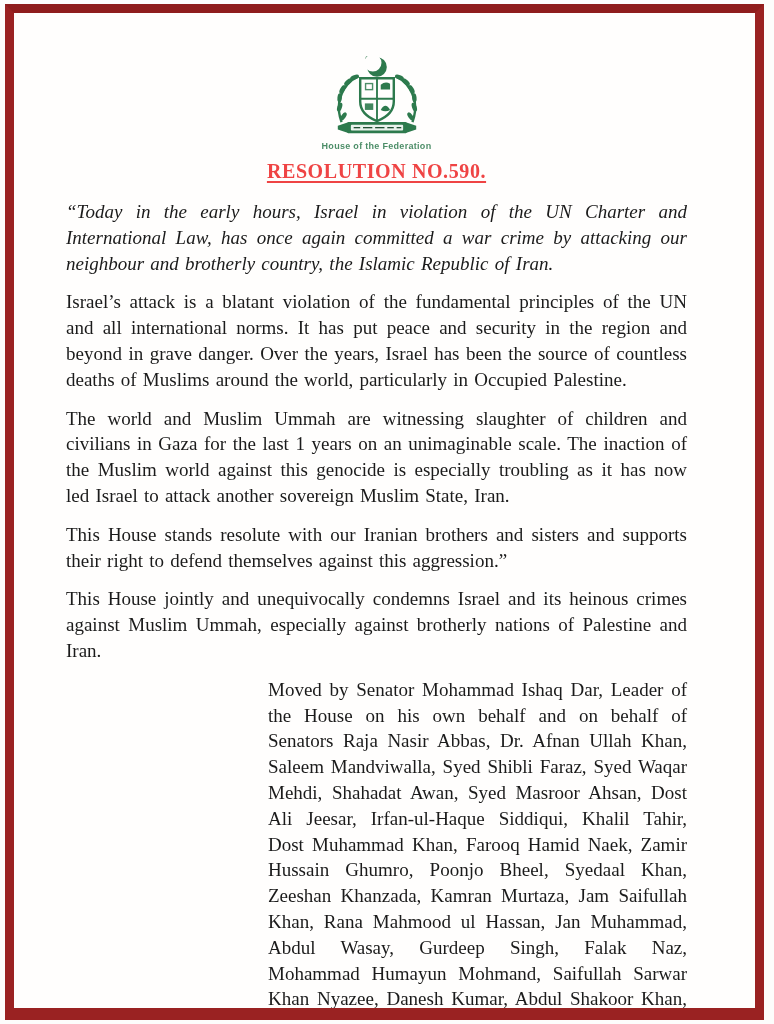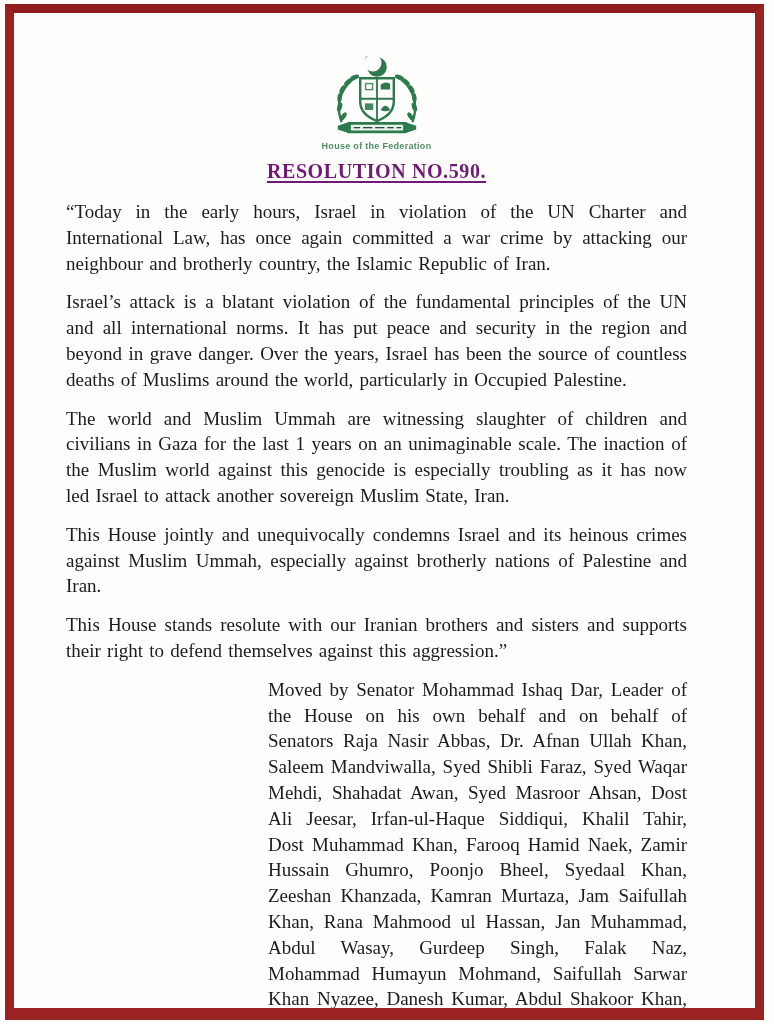--- a/index.html
+++ b/index.html
@@ -44,36 +44,37 @@
     color: #2d7a4d;
     letter-spacing: 0.3px;
     opacity: 0.85;
     font-family: "Liberation Sans", sans-serif;
   }
   h1.res-title {
     margin: 9px 0 0 0;
     text-align: center;
     font-size: 20px;
     font-weight: bold;
-    color: #701a75;
+    color: #ef4444;
     letter-spacing: 0.6px;
     text-decoration: underline;
     text-underline-offset: 3px;
     font-family: "Liberation Serif", serif;
   }
   .body-para {
     margin: 0 0 13px 0;
     font-size: 19px;
     line-height: 25.8px;
     text-align: justify;
     color: #1b1b1b;
     word-spacing: 1.5px;
   }
   .body-para.first {
     margin-top: 16px;
+    font-style: italic;
   }
   .mover-block {
     margin: 0 0 0 202px;
     font-size: 19px;
     line-height: 25.8px;
     text-align: justify;
     color: #1b1b1b;
     word-spacing: 1.5px;
   }
   .mover-block sup {
@@ -141,21 +142,21 @@
         </g>
       </svg>
       <div class="emblem-caption">House of the Federation</div>
     </div>
 
     <h1 class="res-title">RESOLUTION NO.590.</h1>
 
     <p class="body-para first">“Today in the early hours, Israel in violation of the UN Charter and International Law, has once again committed a war crime by attacking our neighbour and brotherly country, the Islamic Republic of Iran.</p>
     <p class="body-para">Israel’s attack is a blatant violation of the fundamental principles of the UN and all international norms. It has put peace and security in the region and beyond in grave danger. Over the years, Israel has been the source of countless deaths of Muslims around the world, particularly in Occupied Palestine.</p>
     <p class="body-para">The world and Muslim Ummah are witnessing slaughter of children and civilians in Gaza for the last 1 years on an unimaginable scale. The inaction of the Muslim world against this genocide is especially troubling as it has now led Israel to attack another sovereign Muslim State, Iran.</p>
+    <p class="body-para">This House stands resolute with our Iranian brothers and sisters and supports their right to defend themselves against this aggression.”</p>
     <p class="body-para">This House jointly and unequivocally condemns Israel and its heinous crimes against Muslim Ummah, especially against brotherly nations of Palestine and Iran.</p>
-    <p class="body-para">This House stands resolute with our Iranian brothers and sisters and supports their right to defend themselves against this aggression.”</p>
 
     <div class="mover-block">
       <span>Moved by Senator Mohammad Ishaq Dar, Leader of the House on his own behalf and on behalf of Senators Raja Nasir Abbas, Dr. Afnan Ullah Khan, Saleem Mandviwalla, Syed Shibli Faraz, Syed Waqar Mehdi, Shahadat Awan, Syed Masroor Ahsan, Dost Ali Jeesar, Irfan-ul-Haque Siddiqui, Khalil Tahir, Dost Muhammad Khan, Farooq Hamid Naek, Zamir Hussain Ghumro, Poonjo Bheel, Syedaal Khan, Zeeshan Khanzada, Kamran Murtaza, Jam Saifullah Khan, Rana Mahmood ul Hassan, Jan Muhammad, Abdul Wasay, Gurdeep Singh, Falak Naz, Mohammad Humayun Mohmand, Saifullah Sarwar Khan Nyazee, Danesh Kumar, Abdul Shakoor Khan, Fawzia Arshad, Pervaiz Rashid, Ashraf Ali Jatoi and Rahat Jamali Unanimously passed by the House on Friday the </span><span>13</span><sup>th</sup><span> June, 2025.</span>
     </div>
 
   </div>
 </div>
 
 </body></html>

